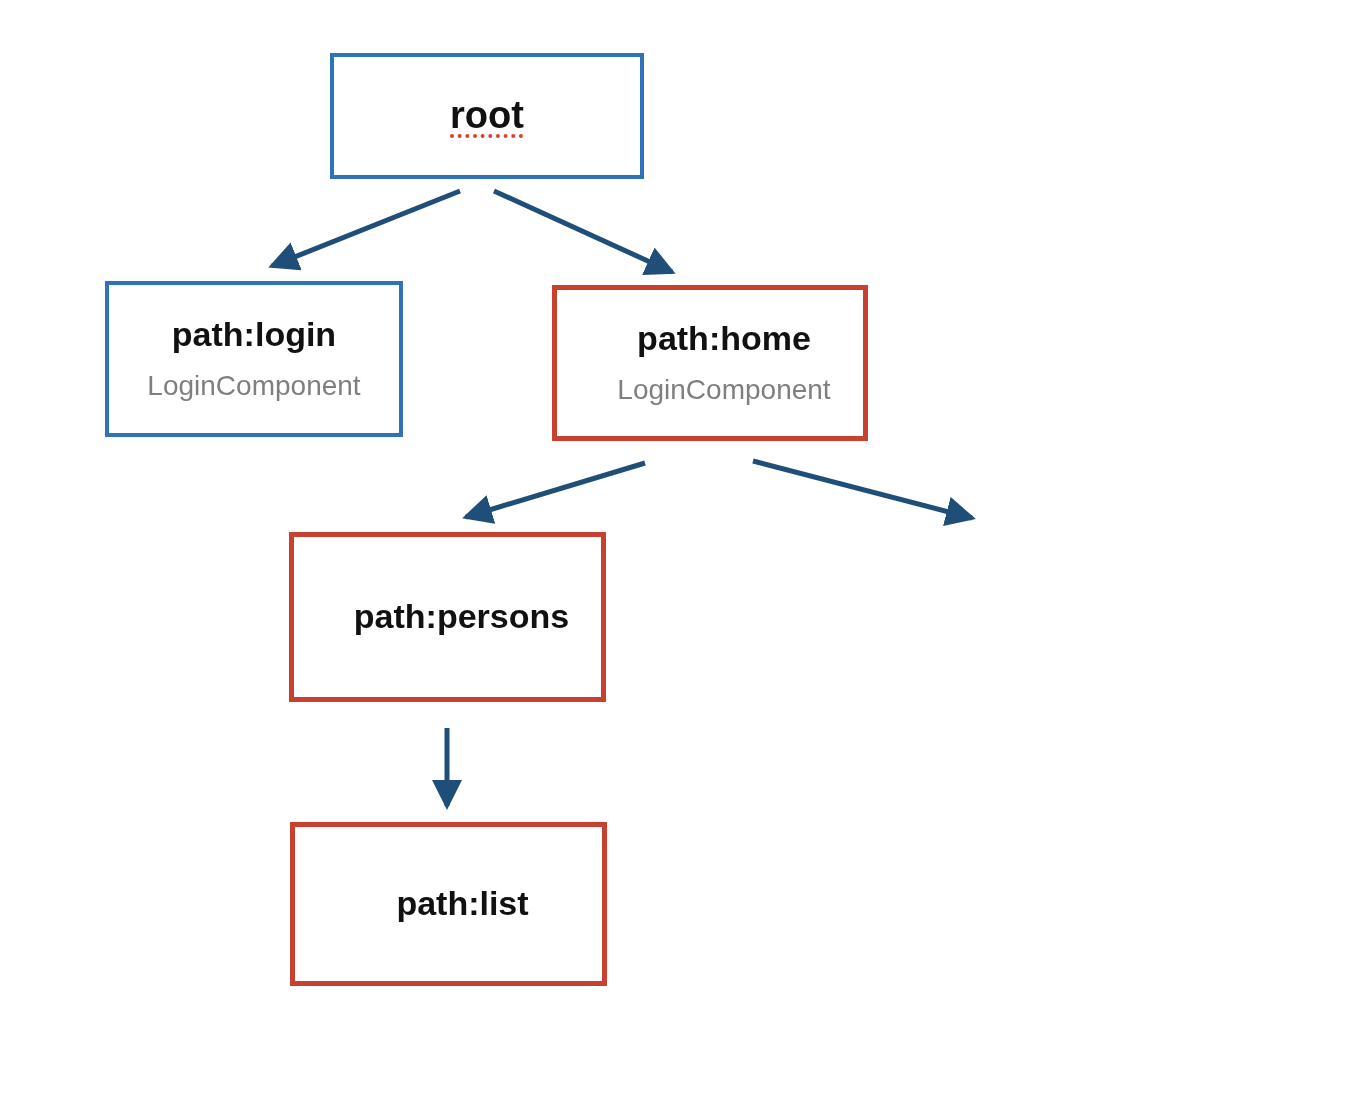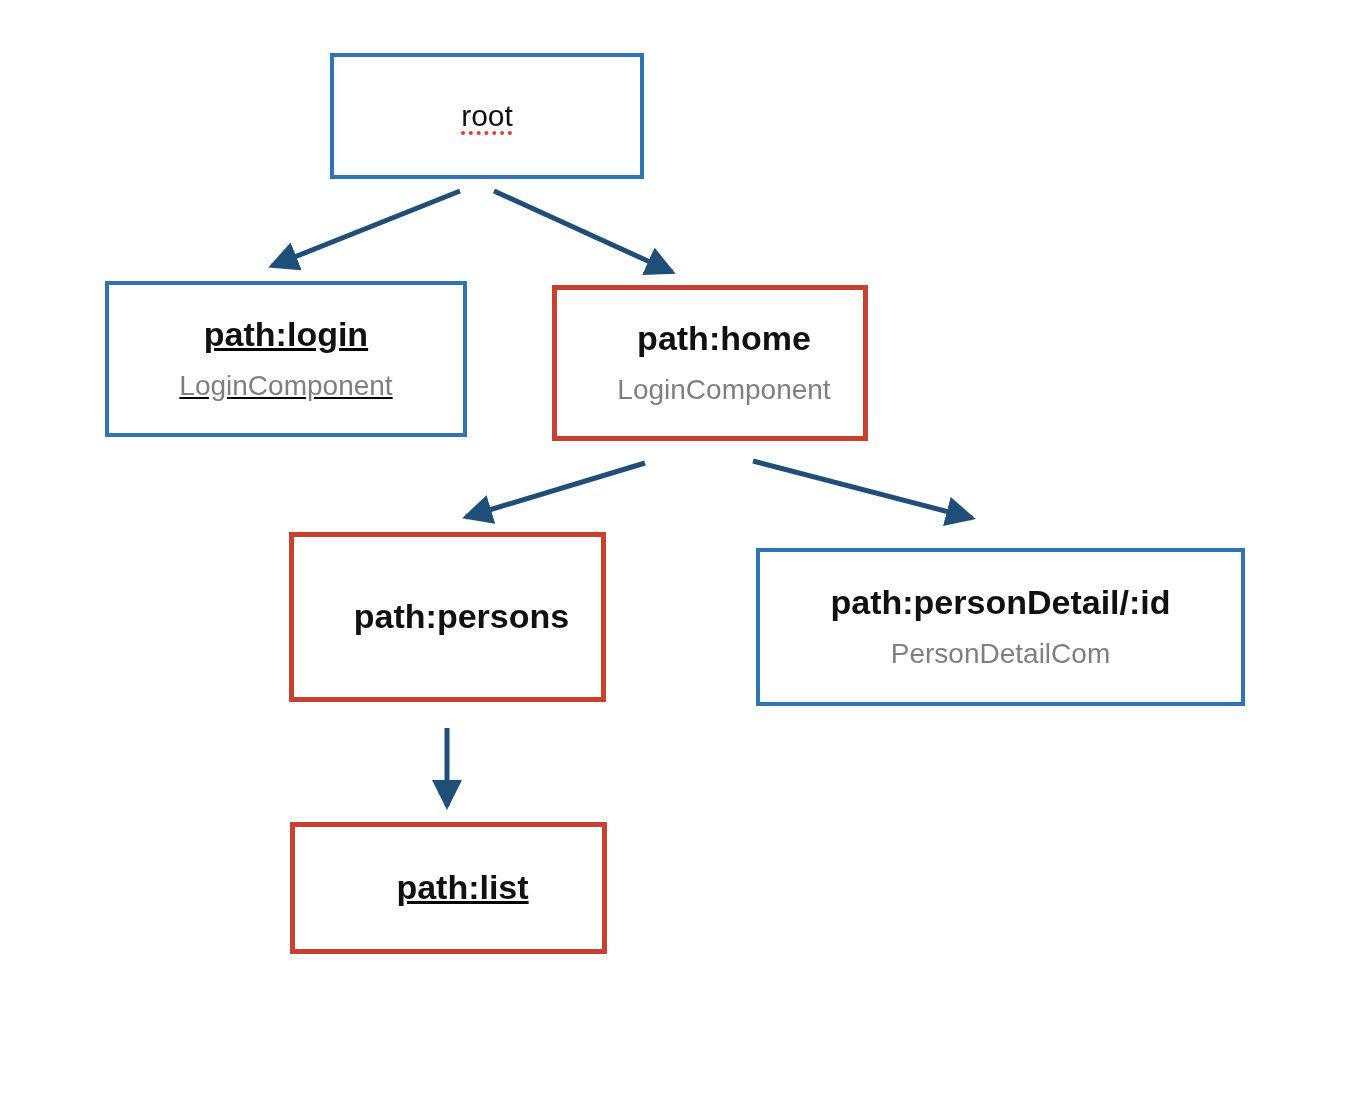--- a/index.html
+++ b/index.html
@@ -53,38 +53,38 @@
   .node-subtitle {
     color: var(--subtitle-text, #7f7f7f);
     font-weight: 400;
     font-size: 28px;
     line-height: 1.25;
     margin-top: 13px;
     white-space: nowrap;
   }
   
   #node-root .node-title {
-    font-weight: 400;
-    font-size: 30px;
+    font-weight: 700;
+    font-size: 38px;
   }
   .spellcheck-underline {
     text-decoration: underline;
     text-decoration-style: dotted;
     text-decoration-color: var(--spellcheck, #e0402f);
     text-decoration-thickness: 4px;
     text-underline-offset: 6px;
   }
 
   
   #node-root         { left: 330px; top: 53px;  width: 314px; height: 126px; }
-  #node-login        { left: 105px; top: 281px; width: 362px; height: 156px; text-decoration: underline; }
+  #node-login        { left: 105px; top: 281px; width: 298px; height: 156px; }
   #node-home         { left: 552px; top: 285px; width: 316px; height: 156px; }
   #node-persons      { left: 289px; top: 532px; width: 317px; height: 170px; }
   #node-persondetail { left: 756px; top: 548px; width: 489px; height: 158px; }
-  #node-list         { left: 290px; top: 822px; width: 317px; height: 132px; text-decoration: underline; }
+  #node-list         { left: 290px; top: 822px; width: 317px; height: 164px; }
 </style>
 </head>
 <body>
 
 <div class="canvas">
 
   <svg class="edges-layer" viewBox="0 0 1352 1110" xmlns="http://www.w3.org/2000/svg">
     <defs>
       <marker id="arrow" viewBox="0 0 6 6" refX="5.2" refY="3" markerWidth="6" markerHeight="6" orient="auto-start-reverse" markerUnits="strokeWidth">
         <path class="arrowhead" d="M0,0 L6,3 L0,6 z"></path>
@@ -108,22 +108,18 @@
 
   <div class="node node-red" id="node-home">
     <div class="node-title">path:home</div>
     <div class="node-subtitle">LoginComponent</div>
   </div>
 
   <div class="node node-red" id="node-persons">
     <div class="node-title">path:persons</div>
   </div>
 
-  <div class="node node-blue" id="node-persondetail">
-    <div class="node-title">path:personDetail/:id</div>
-    <div class="node-subtitle">PersonDetailCom</div>
-  </div>
 
   <div class="node node-red" id="node-list">
     <div class="node-title">path:list</div>
   </div>
 
 </div>
 
 </body></html>

